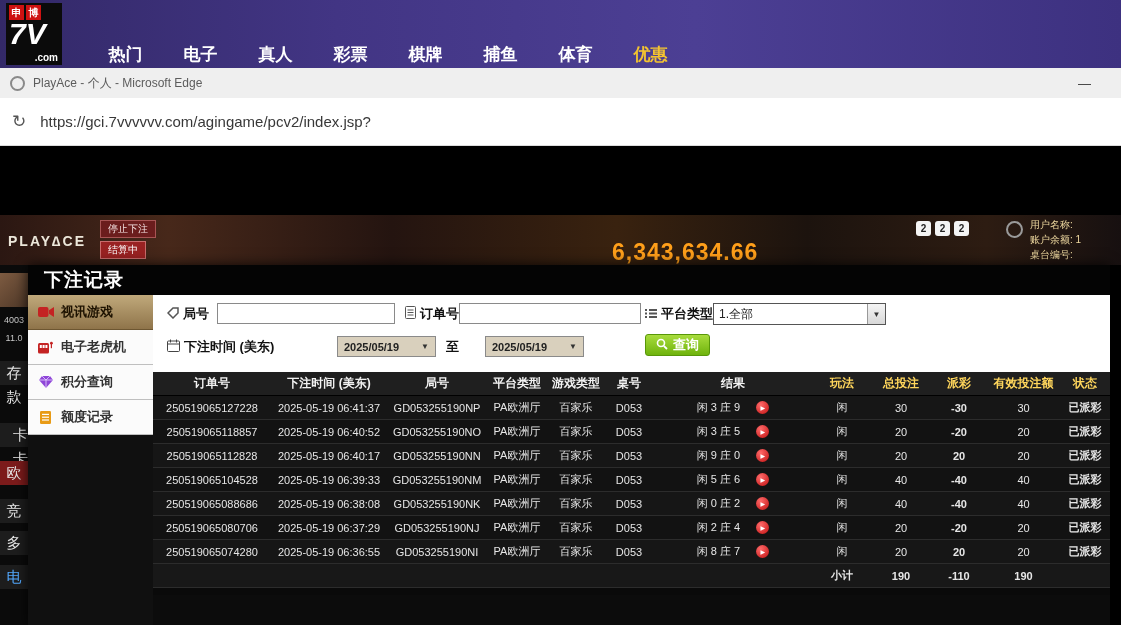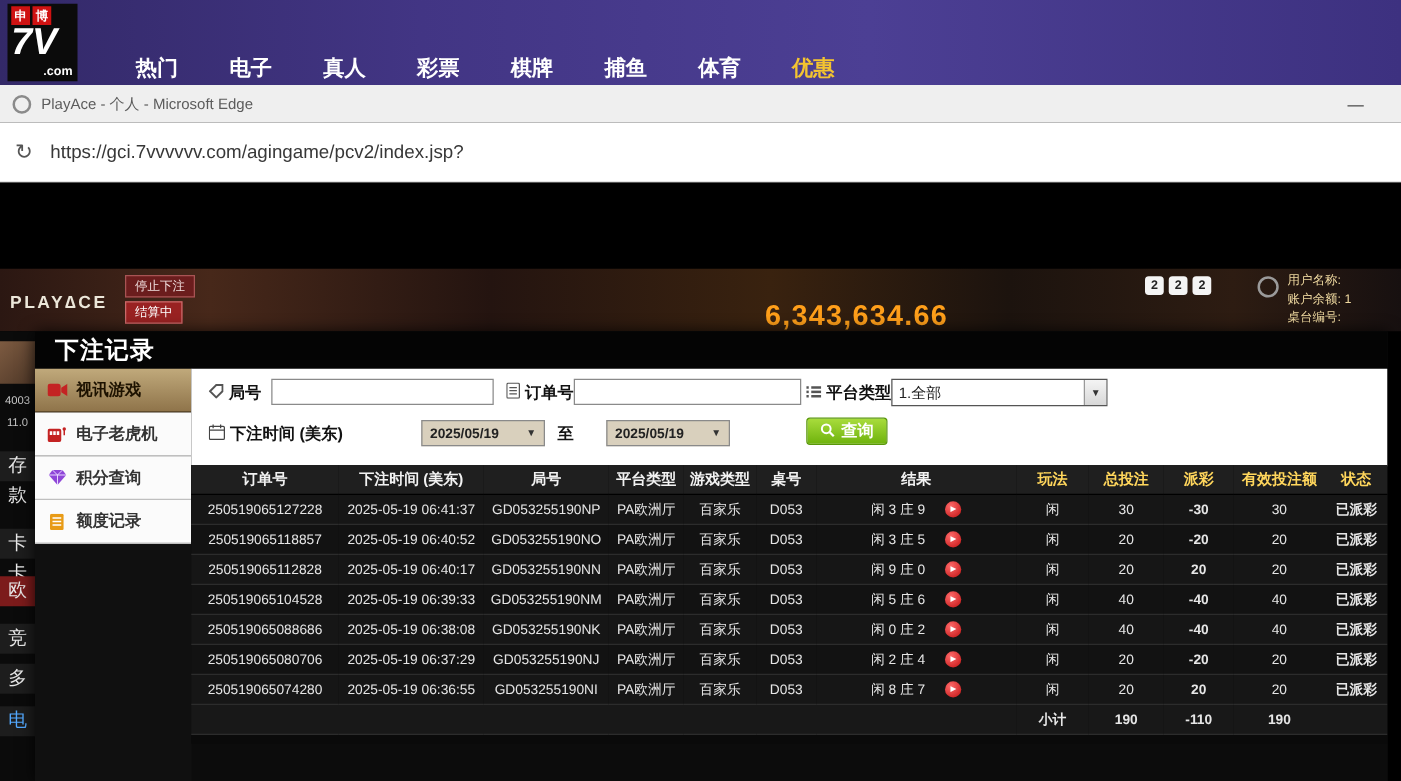--- a/index.html
+++ b/index.html
@@ -144,21 +144,21 @@
         <div>账户余额: 1</div>
         <div>桌台编号:</div>
       </div>
   </div>
 
   <div class="left-strip" id="left-strip">
     <div class="avatar"></div>
   <div class="frag" style="top: 50px;">4003</div>
       <div class="frag" style="top: 68px;">11.0</div>
       <div class="frag blk" style="top: 96px;">存款</div>
-      <div class="frag blk" style="top: 158px;">卡卡</div>
+      <div class="frag blk" style="top: 158px; text-align: right;">卡卡</div>
       <div class="frag blk red" style="top: 196px;">欧</div>
       <div class="frag blk" style="top: 234px;">竞</div>
       <div class="frag blk" style="top: 266px;">多</div>
       <div class="frag blk blue" style="top: 300px;">电</div>
     </div>
 
   <section class="modal">
     <div class="modal-header">
       <span>下注记录</span>
     </div>

